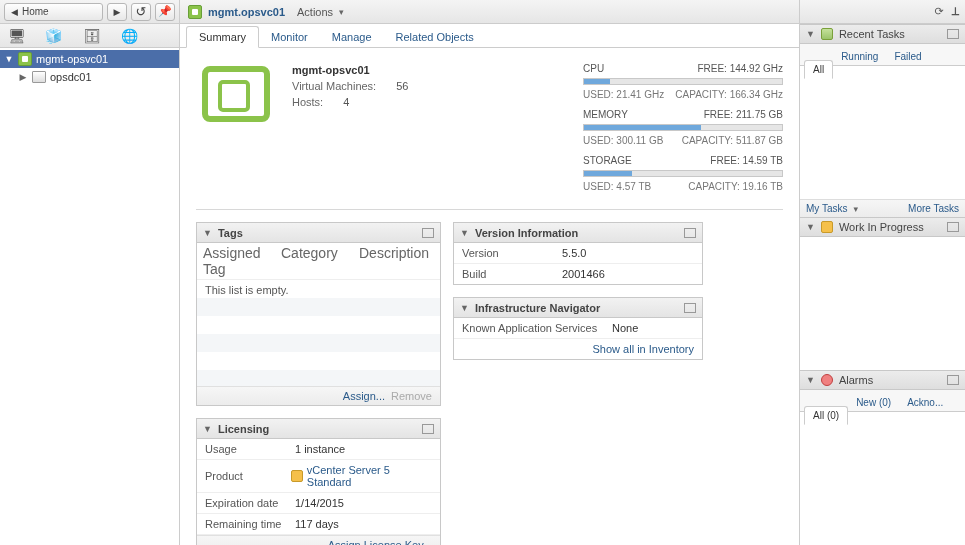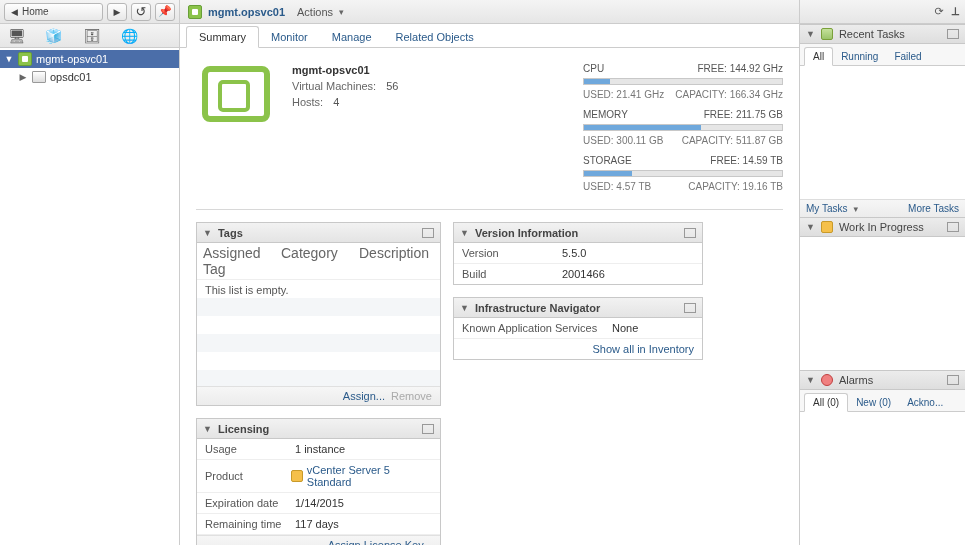--- a/index.html
+++ b/index.html
@@ -28,21 +28,21 @@
 .actions-menu { color:#555; cursor:pointer; display:flex; align-items:center; gap:3px;}
 .tabs { display:flex; height:24px; border-bottom:1px solid #ccc; padding-left:6px; align-items:flex-end;}
 .tab { padding:4px 12px; cursor:pointer; color:#2a5a8a; font-size:11px;}
 .tab.active { background:#fff; border:1px solid #ccc; border-bottom:1px solid #fff; border-radius:3px 3px 0 0; color:#333; position:relative; top:1px;}
 .content { flex:1; overflow:auto; padding:12px 16px; display:flex; flex-direction:column; gap:12px;}
 .summary-top { display:flex; gap:16px; border-bottom:1px solid #d8d8d8; padding-bottom:14px;}
 .big-icon { width:80px; height:68px; position:relative;}
 .big-icon .outer { position:absolute; inset:6px; border:6px solid #8bc34a; border-radius:8px;}
 .big-icon .inner1 { position:absolute; left:22px; top:20px; width:32px; height:32px; background:#fff; border:4px solid #8bc34a; border-radius:5px;}
 .info-block { display:flex; flex-direction:column; gap:4px; font-size:11px; color:#555; padding-top:4px;}
-.info-row { display:flex; gap:10px;}
+.info-row { display:flex; gap:20px;}
 .info-label { color:#666;}
 .metrics { margin-left:auto; display:flex; flex-direction:column; gap:3px; font-size:10px; color:#555; width:200px;}
 .metric-head { display:flex; justify-content:space-between; padding-top:3px;}
 .metric-bar { height:7px; background:#e6e6e6; border:1px solid #c8c8c8; position:relative; margin:1px 0;}
 .metric-fill { position:absolute; left:0; top:0; bottom:0; background:#6fa8dc;}
 .metric-foot { display:flex; justify-content:space-between; color:#777; margin-bottom:3px;}
 
 .panels-row { display:flex; gap:12px; align-items:flex-start;}
 .panel { border:1px solid #c8c8c8; background:#fff; }
 .panel-h { display:flex; align-items:center; height:20px; background:linear-gradient(#f2f2f2,#e4e4e4); border-bottom:1px solid #c8c8c8; padding:0 6px; gap:6px;}
@@ -79,21 +79,21 @@
 
 .right-panel { width:165px; background:#f7f7f7; display:flex; flex-direction:column;}
 .r-header { height:24px; background:linear-gradient(#f4f4f4,#e6e6e6); border-bottom:1px solid #ccc; display:flex; align-items:center; justify-content:flex-end; padding:0 6px; gap:8px;}
 .r-header span { cursor:pointer; color:#555;}
 .r-section-h { display:flex; align-items:center; height:20px; background:linear-gradient(#ececec,#dedede); border-top:1px solid #c8c8c8; border-bottom:1px solid #c8c8c8; padding:0 6px; gap:6px;}
 .r-section-h .caret { font-size:9px; color:#666;}
 .r-section-h .ttl { flex:1; font-weight:normal; color:#444;}
 .r-section-h .box { width:12px; height:10px; border:1px solid #999; cursor:pointer;}
 .r-tabs { display:flex; height:22px; border-bottom:1px solid #ccc; align-items:flex-end; padding-left:4px;}
 .r-tab { padding:3px 8px; cursor:pointer; color:#2a5a8a; font-size:10px;}
-.r-tab.active { background:#fff; border:1px solid #ccc; border-bottom:1px solid #fff; border-radius:3px 3px 0 0; color:#333; position:relative; top:1px;}
+.r-tab.active { background:#fff; border:1px solid #ccc; border-bottom:1px solid #fff; border-radius:3px 3px 0 0; color:#333; position:relative; top:14px;}
 .r-body { flex:1; background:#fff;}
 .r-foot { display:flex; justify-content:space-between; padding:3px 6px; font-size:10px; background:linear-gradient(#f6f6f6,#ececec); border-top:1px solid #ddd;}
 .r-foot span { color:#2a5a8a; cursor:pointer;}
 .r-foot .my { color:#444; display:flex; align-items:center; gap:3px;}
 .task-icon { width:12px; height:12px; display:inline-block; border:1px solid #7aa03a; background:linear-gradient(#c5e19b,#9bc46a); border-radius:2px;}
 .wip-icon { width:12px; height:12px; display:inline-block; border:1px solid #c89a2a; background:#f5c04a; border-radius:2px;}
 .alarm-icon { width:12px; height:12px; display:inline-block; border:1px solid #c04040; background:#f08080; border-radius:50%;}
 .pin-icon::before { content:"📌"; font-size:11px;}
 .hist-icon::before { content:"↺"; font-size:13px;}
 .chev { font-size:9px;}

